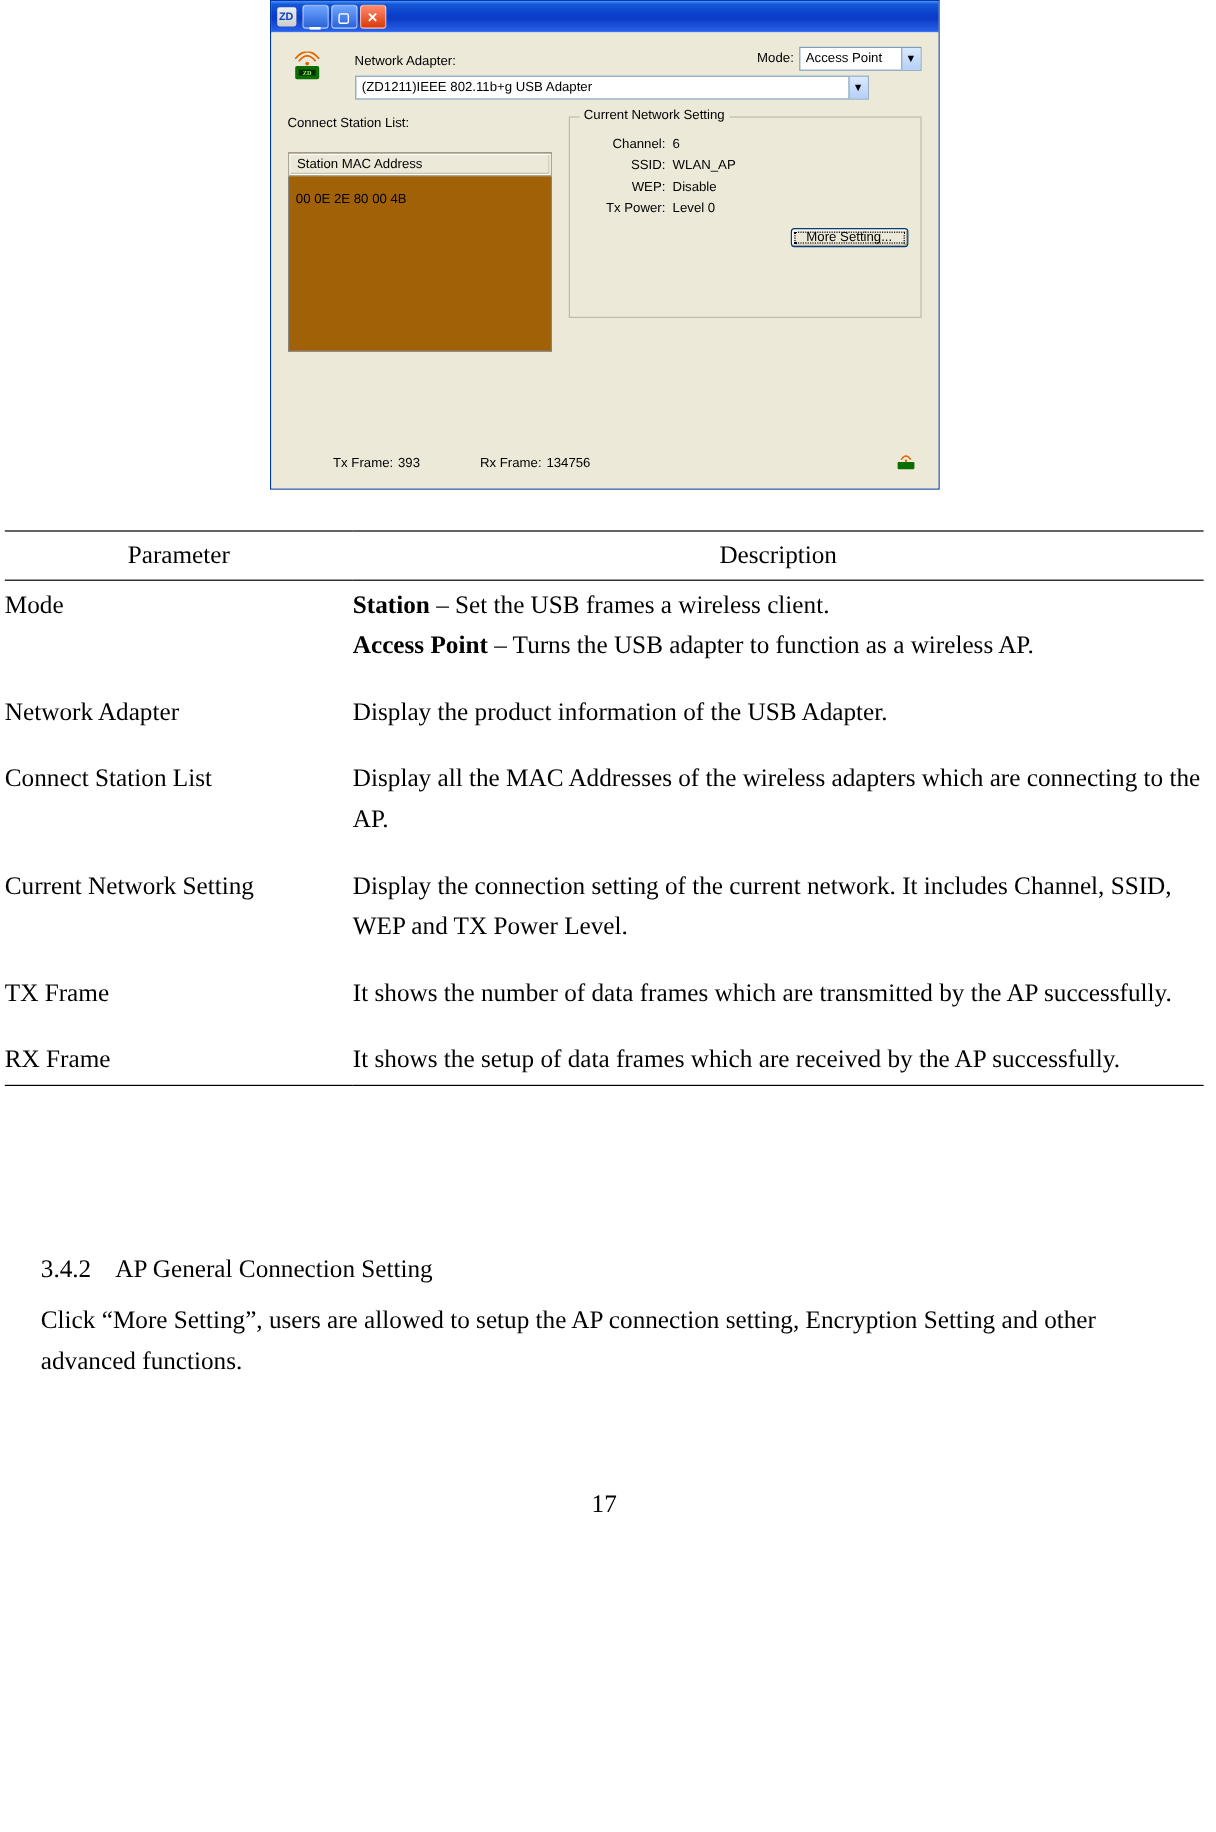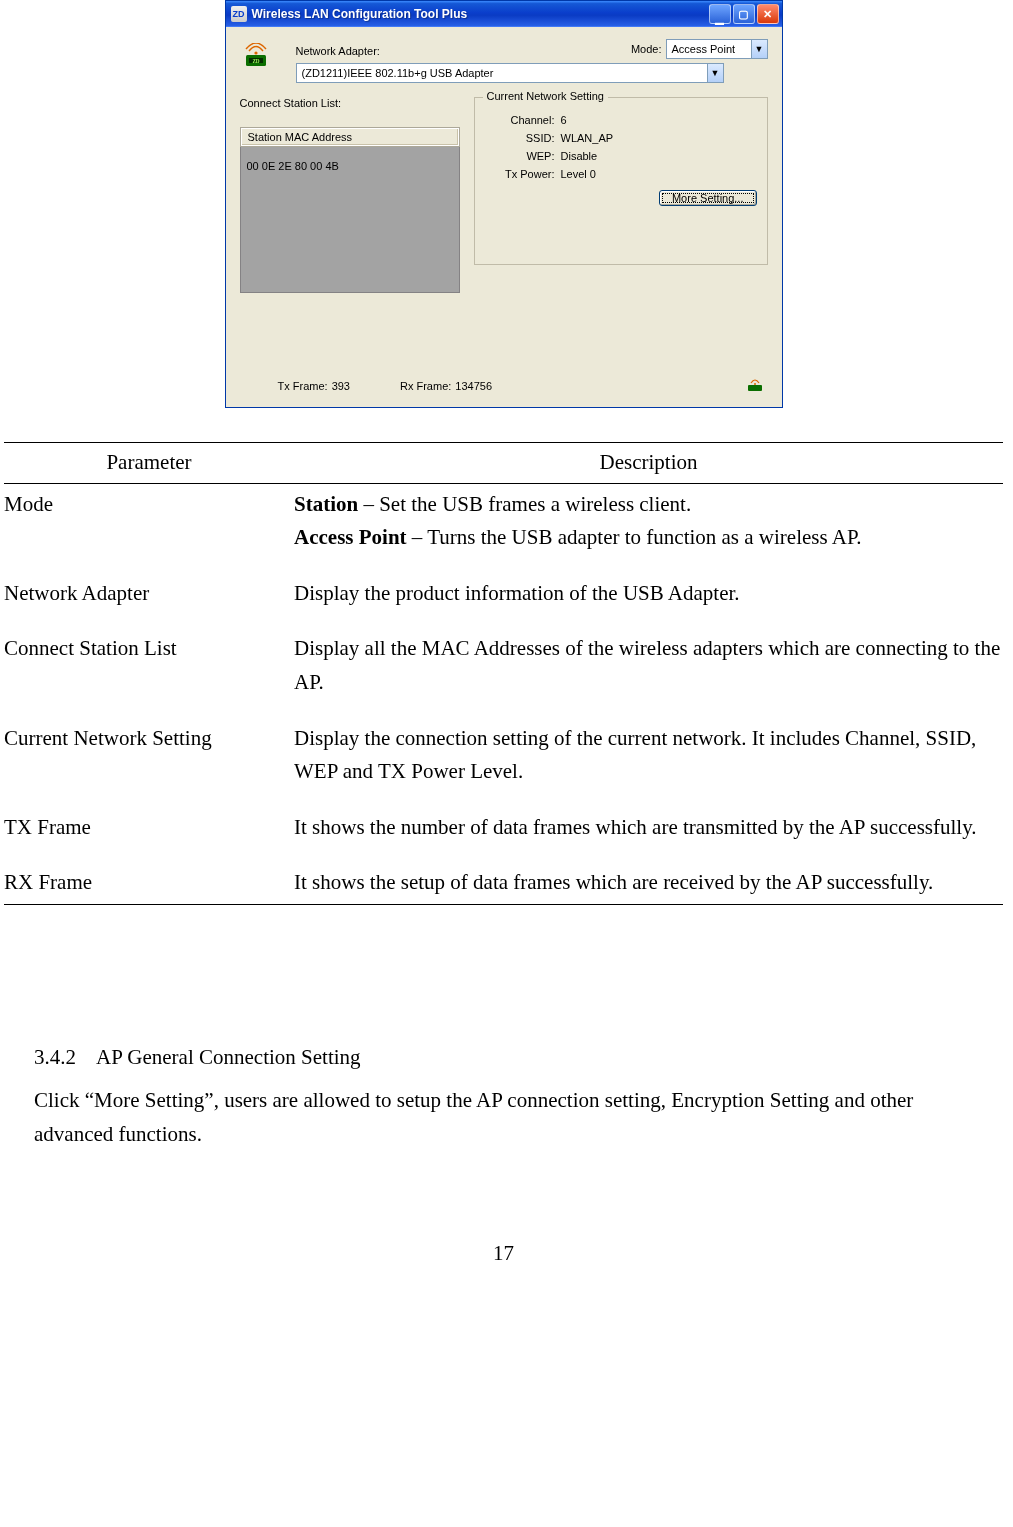--- a/index.html
+++ b/index.html
@@ -122,21 +122,21 @@
       font-size:11px;
       box-shadow: inset -1px -1px #c9c2a9;
     }
     .list-row {
       padding: 14px 6px;
       font-size: 11px;
       font-family: Tahoma, Verdana, sans-serif;
     }
     .listbox-wrap {
       border:1px solid #848284;
-      background:#a3a3a3; height:166px;
+      background:#a16207; height:166px;
     }
 
     .fieldset {
       border:1px solid #c0bba8;
       padding: 10px 10px 10px 10px;
       position:relative;
       width:294px;
       height:168px;
     }
     .fieldset .legend {
@@ -227,21 +227,20 @@
   </style>
 </head>
 <body>
 
 <div class="page">
 
   <div class="xp-window-wrap">
     <div class="xp-window">
       <div class="xp-titlebar">
         <span class="xp-title-icon">ZD</span>
-        <span class="title-text">Wireless LAN Configuration Tool Plus</span>
         <div class="xp-win-btns">
           <div class="xp-btn min">
               <span>▁</span>
             </div>
           <div class="xp-btn max">▢</div>
           <div class="xp-btn close">✕</div>
         </div>
       </div>
 
       <div class="xp-client">

